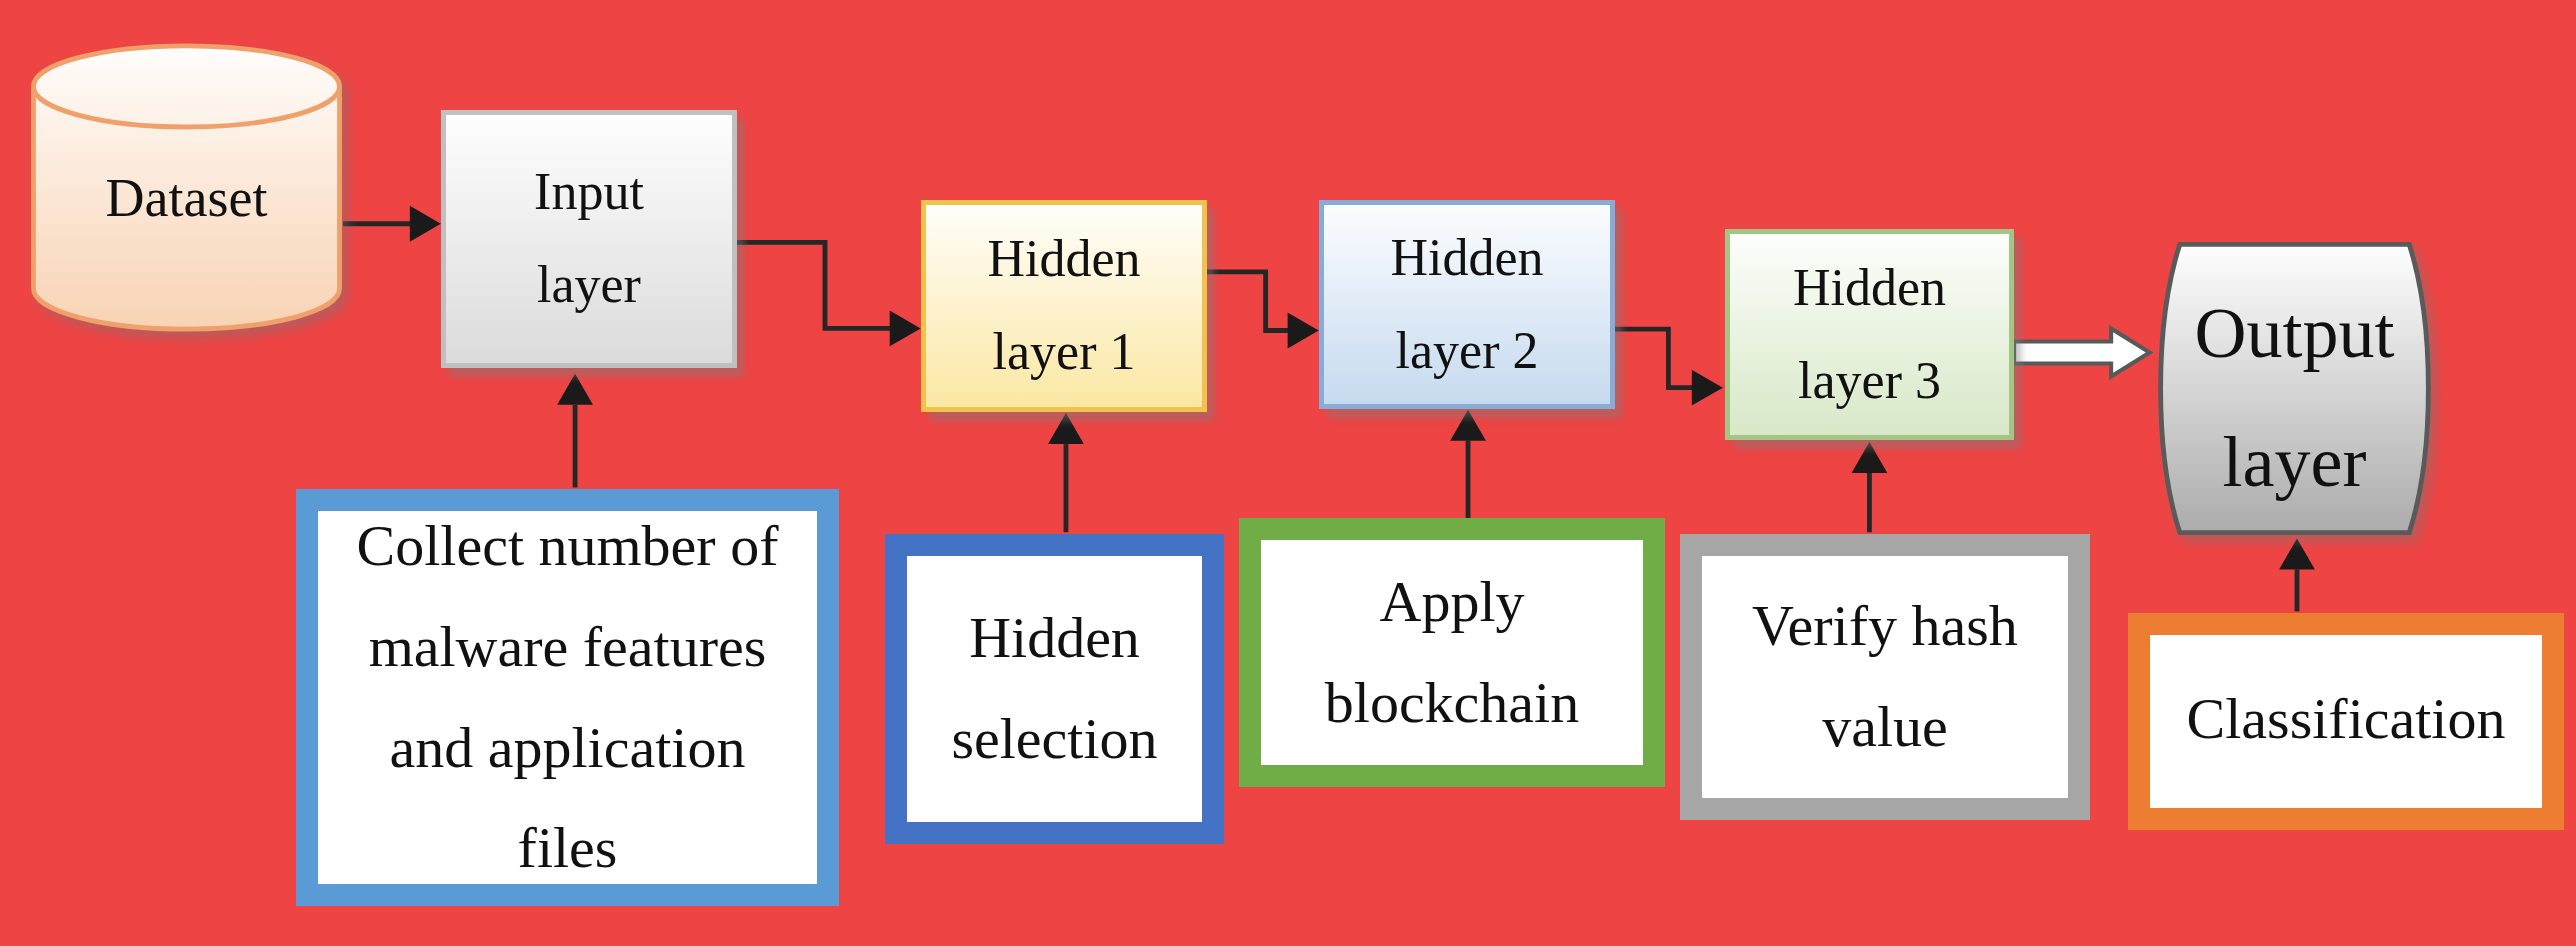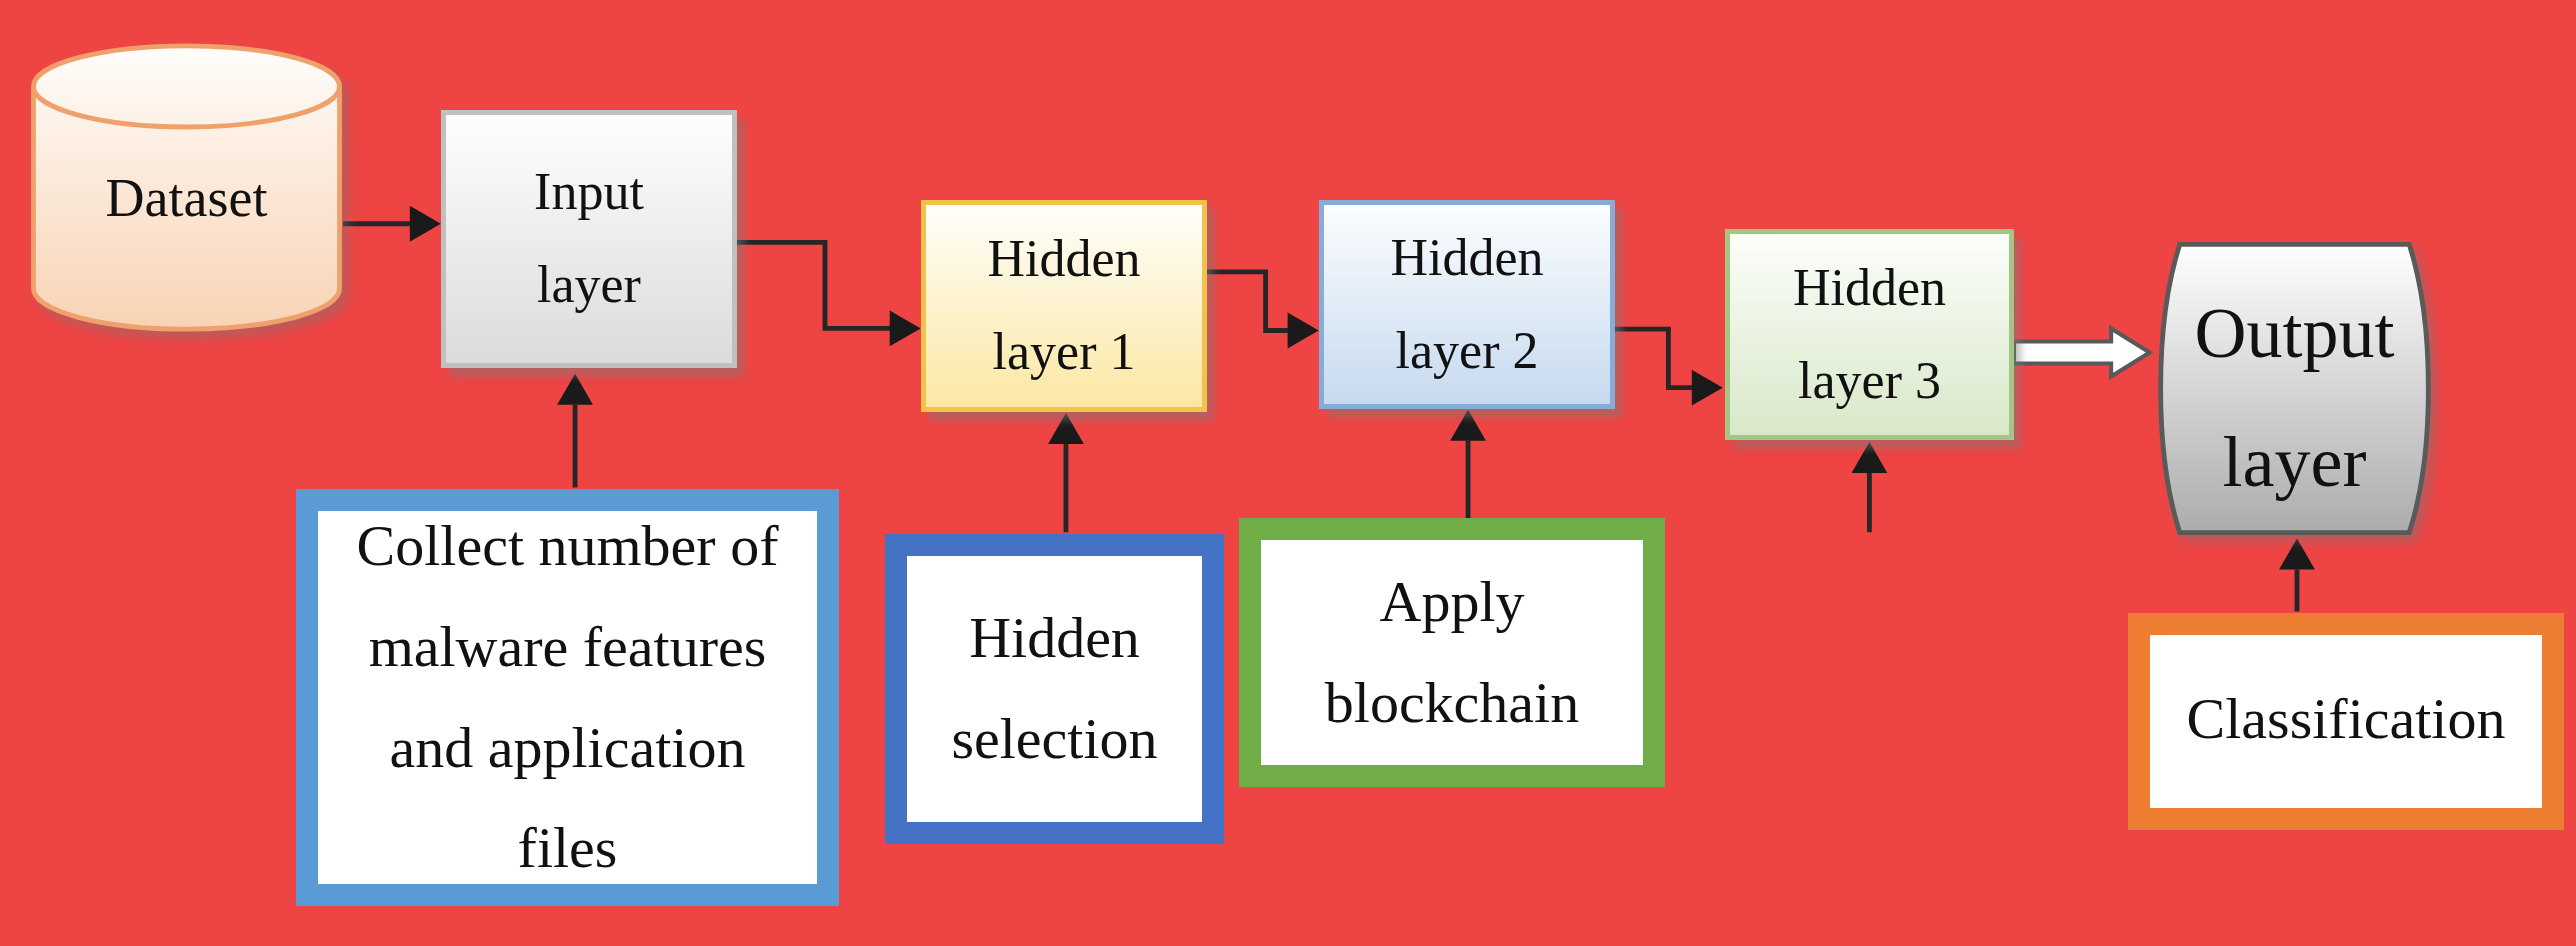--- a/index.html
+++ b/index.html
@@ -151,20 +151,26 @@
     </div>
   </div>
 
   <div class="node dbox" style="--c:#70AD47;left:1239px;top:518px;width:426px;height:269px">
     <div class="inner">
       <div class="lbl">Apply
 blockchain</div>
     </div>
   </div>
 
+  <div class="node dbox" style="--c:#A6A6A6;left:1680px;top:534px;width:410px;height:286px">
+    <div class="inner">
+      <div class="lbl">Verify hash
+value</div>
+    </div>
+  </div>
 
   <div class="node dbox top-align" style="--c:#ED7D31;left:2128px;top:613px;width:436px;height:217px">
     <div class="inner">
       <div class="lbl">Classification</div>
     </div>
   </div>
 
 </div>
 
 

